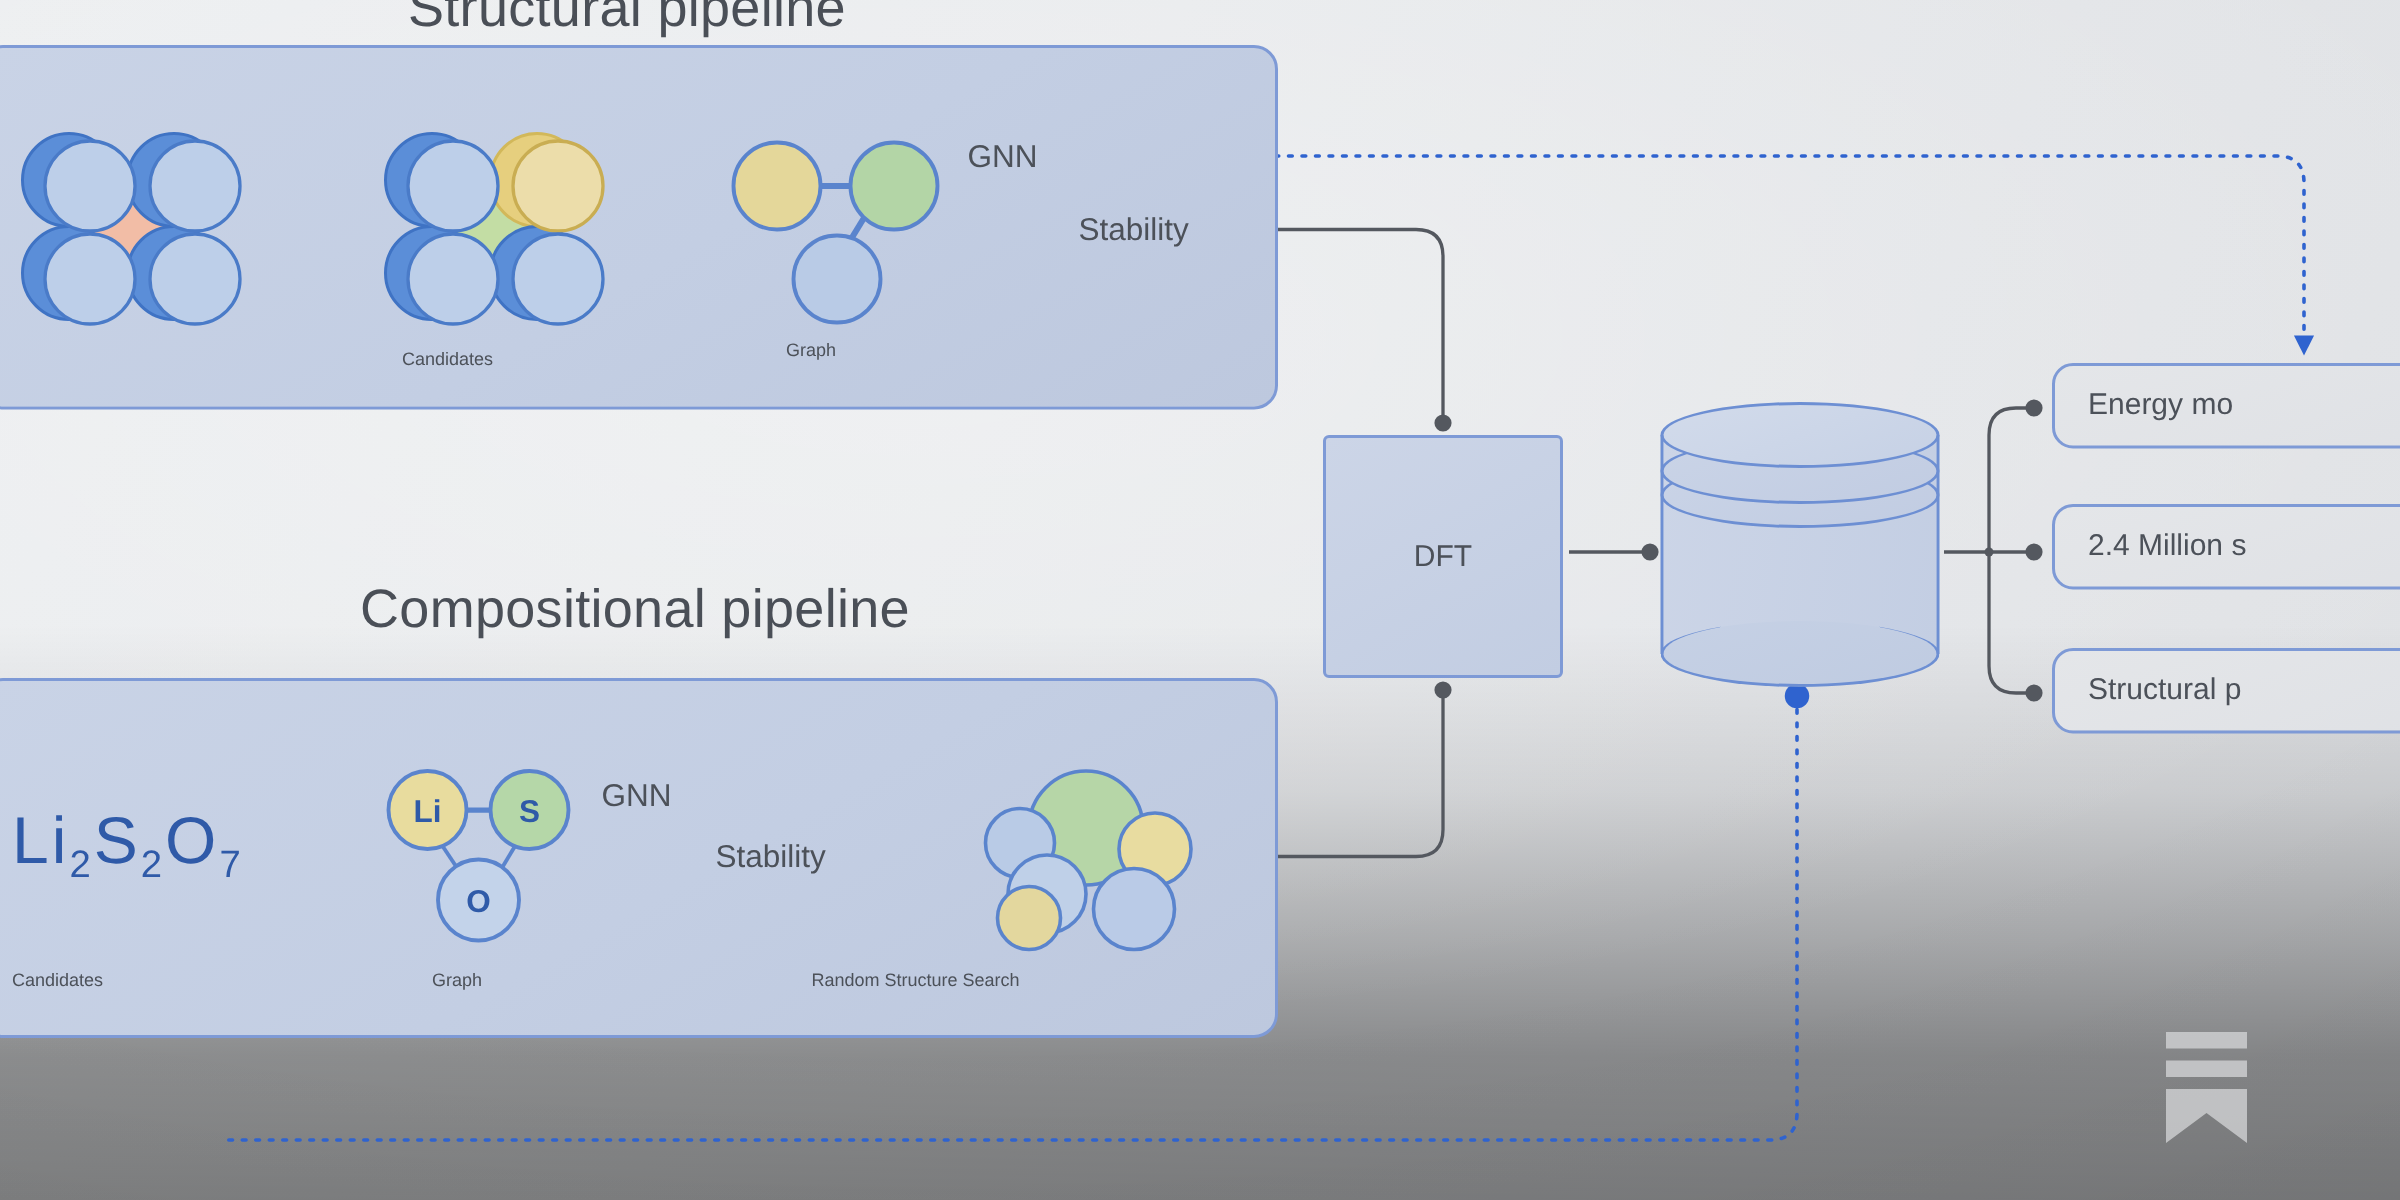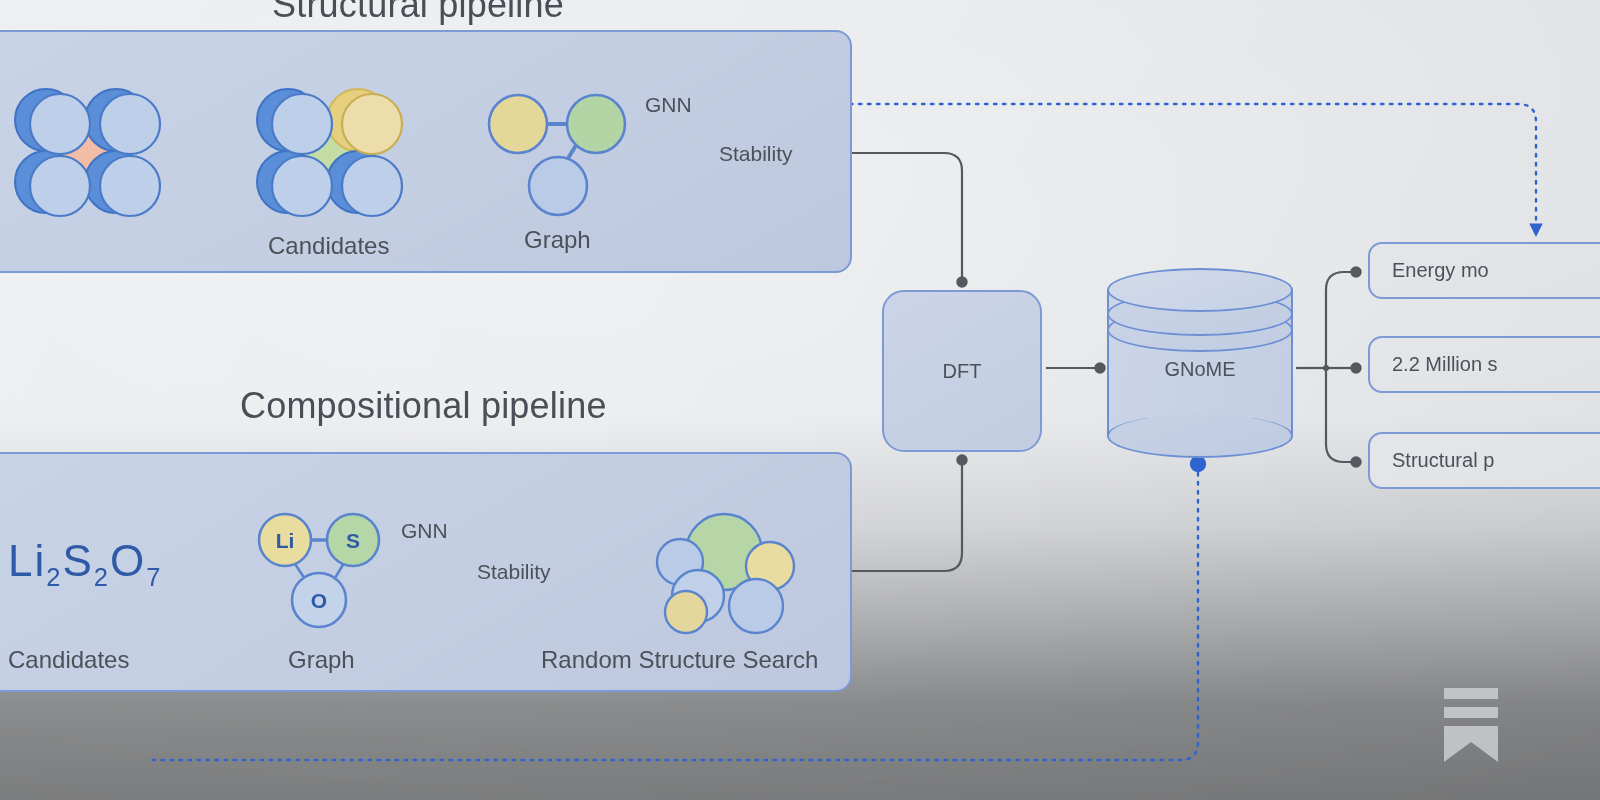--- a/index.html
+++ b/index.html
@@ -43,38 +43,38 @@
 
   .pipeline-title {
     position:absolute; z-index:5;
     font-size:36px; color:#4a4f57; letter-spacing:.2px; white-space:nowrap;
   }
   #title-structural { left:272px; top:-16px; }
   #title-compositional { left:240px; top:385px; }
 
   
   .lbl { position:absolute; z-index:6; color:#4c5159; white-space:nowrap; }
-  .lbl-cap { font-size:24px; }
+  .lbl-cap { font-size:12px; }
   .lbl-mid { font-size:21px; }
 
   
   .cluster { position:absolute; z-index:5; }
 
   
   #formula {
     position:absolute; left:8px; top:536px; z-index:6;
     font-size:44px; color:#2f5aa8; letter-spacing:2px; white-space:nowrap;
   }
   #formula sub { font-size:.58em; }
 
   
   #dft {
     position:absolute; left:882px; top:290px; width:160px; height:162px;
     background:linear-gradient(150deg,#ccd5e7,#c2cde2);
-    border:2.5px solid #7e9ad6; border-radius:22px;
+    border:2.5px solid #7e9ad6; border-radius:4px;
     display:flex; align-items:center; justify-content:center;
     font-size:20px; color:#4c5159; z-index:4;
   }
 
   
   #db { position:absolute; left:1107px; top:268px; width:186px; height:190px; z-index:4; }
   #db .cyl-body {
     position:absolute; left:0; top:22px; width:186px; height:146px;
     background:linear-gradient(100deg,#ccd5e7,#c3cee3);
     border-left:2.5px solid #6d8fd3; border-right:2.5px solid #6d8fd3;
@@ -268,29 +268,28 @@
   <span>DFT</span>
 </div>
 
 <div id="db">
   <div class="cyl-body"></div>
   <div class="ell band" style="top:40px;"></div>
   <div class="ell band" style="top:24px;"></div>
   <div class="ell" style="top:0px;"></div>
   <div class="ell" style="top:146px; background:linear-gradient(160deg,#c6d1e5,#bfcbe1); border-top:none;"></div>
   <div class="cyl-text">
-    <div>GNoME</div>
   </div>
 </div>
 
 <div class="outbox" id="out-0">
   <span>Energy mo</span>
 </div>
 <div class="outbox" id="out-1">
-  <span>2.2 Million s</span>
+  <span>2.4 Million s</span>
 </div>
 <div class="outbox" id="out-2">
   <span>Structural p</span>
 </div>
 
 <svg id="bookmark" width="62" height="74" viewBox="0 0 62 74">
   <rect x="4" y="0" width="54" height="11" fill="#d3d4d6"></rect>
   <rect x="4" y="19" width="54" height="11" fill="#d3d4d6"></rect>
   <path d="M4,38 H58 V74 L31,54 L4,74 Z" fill="#d3d4d6"></path>
 </svg>

